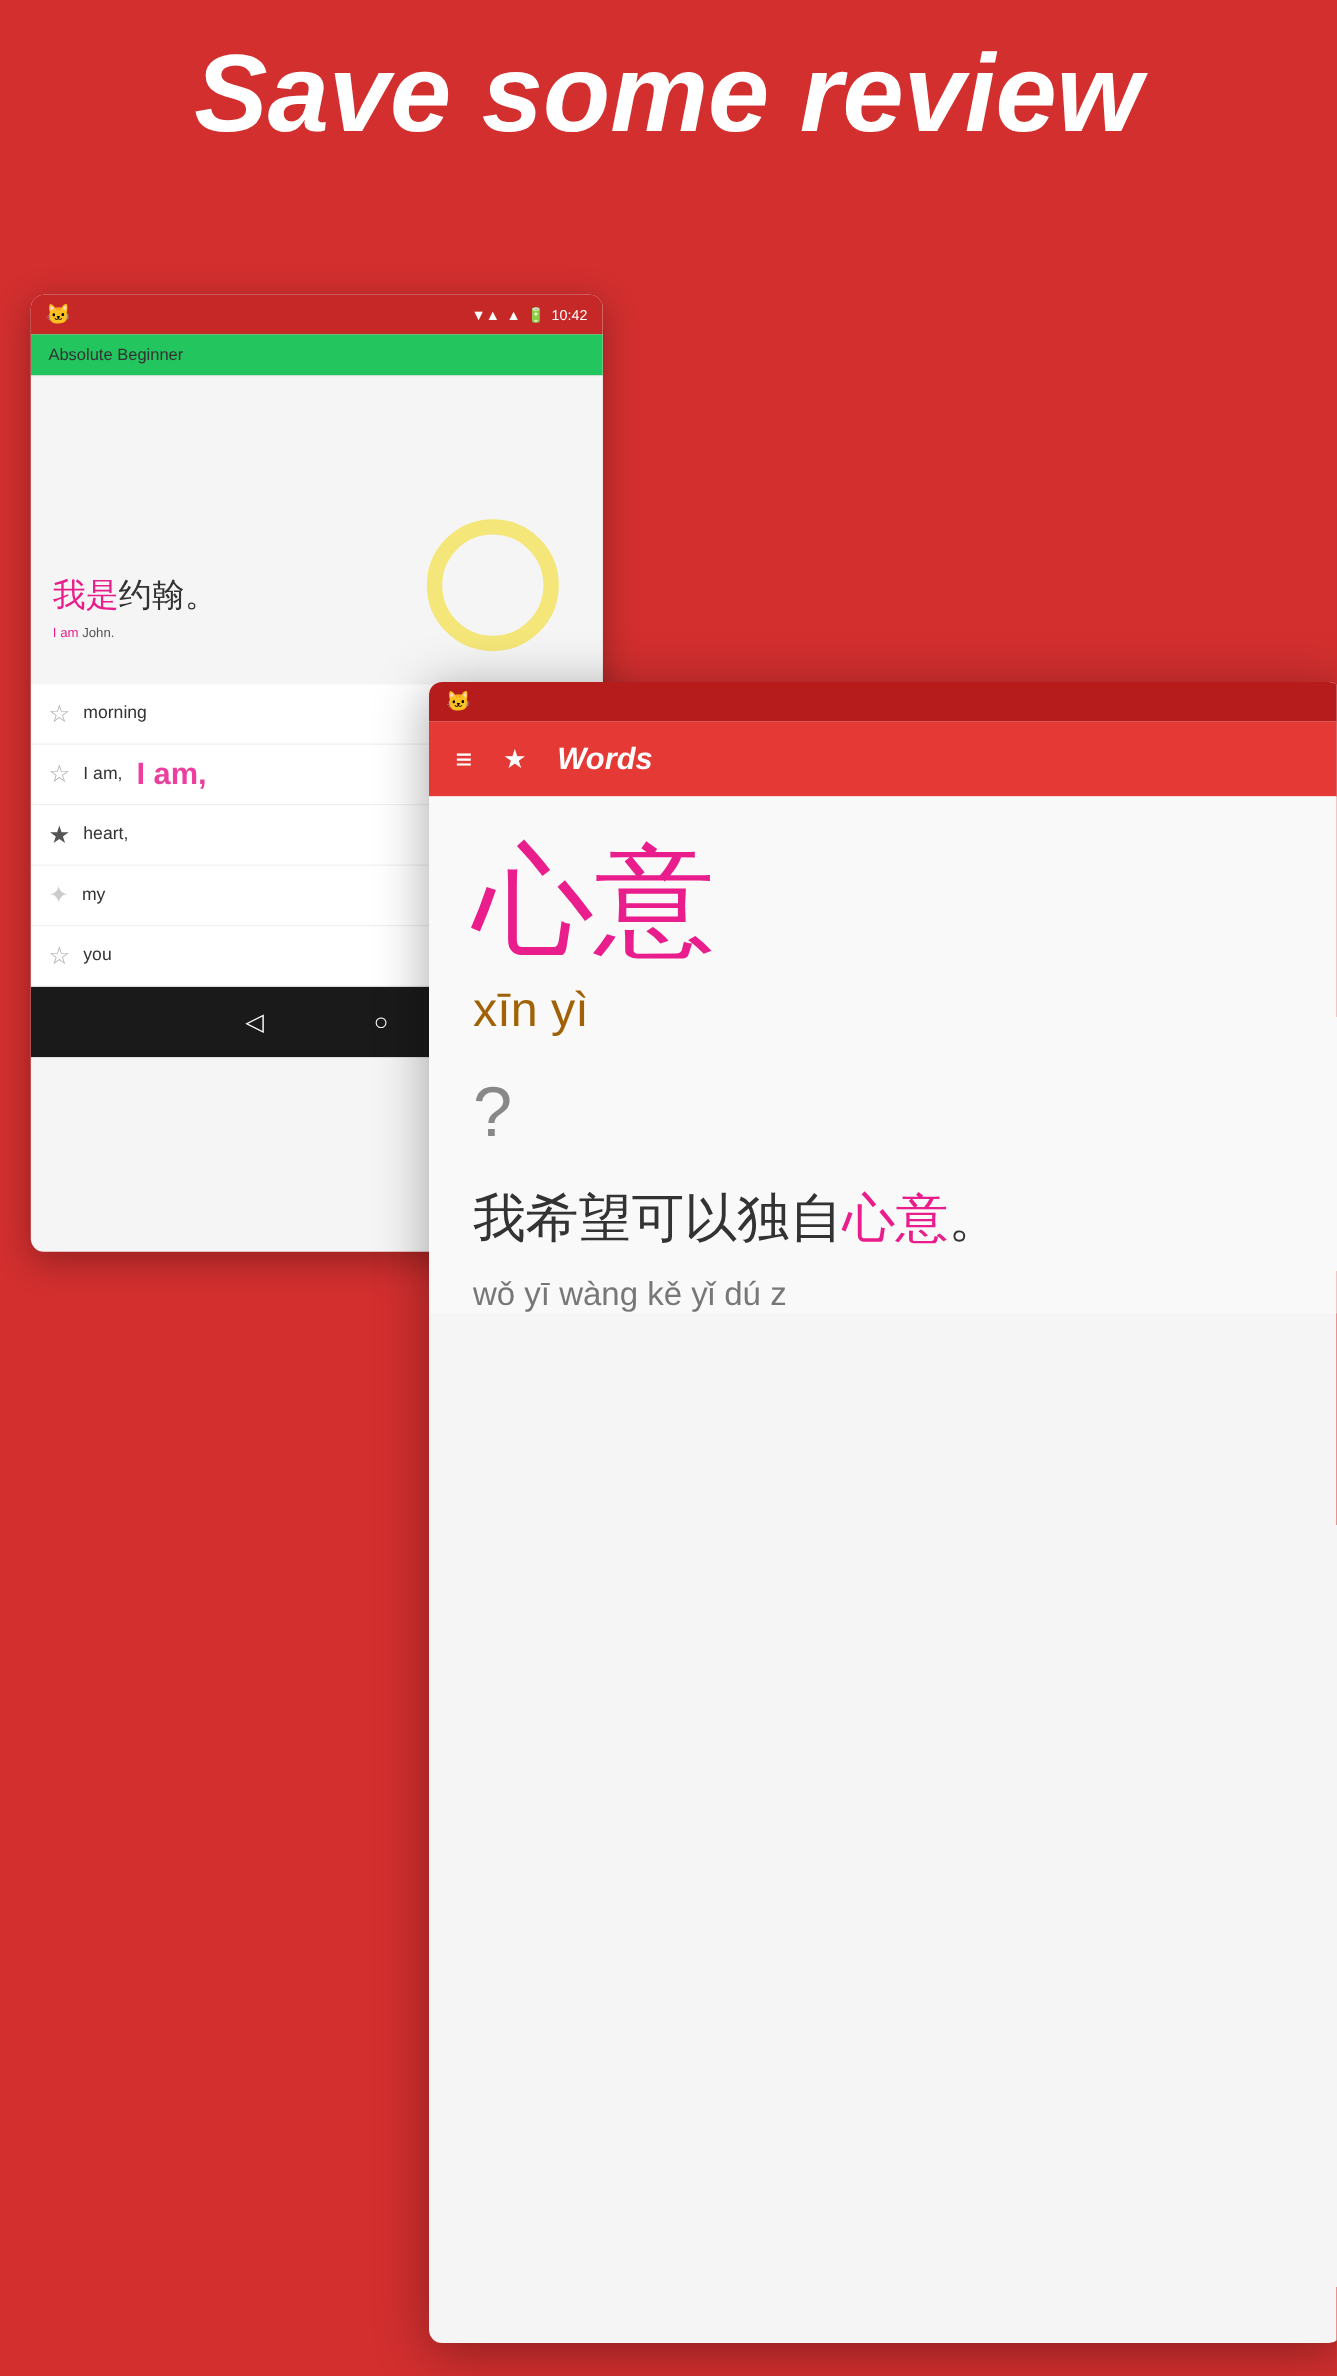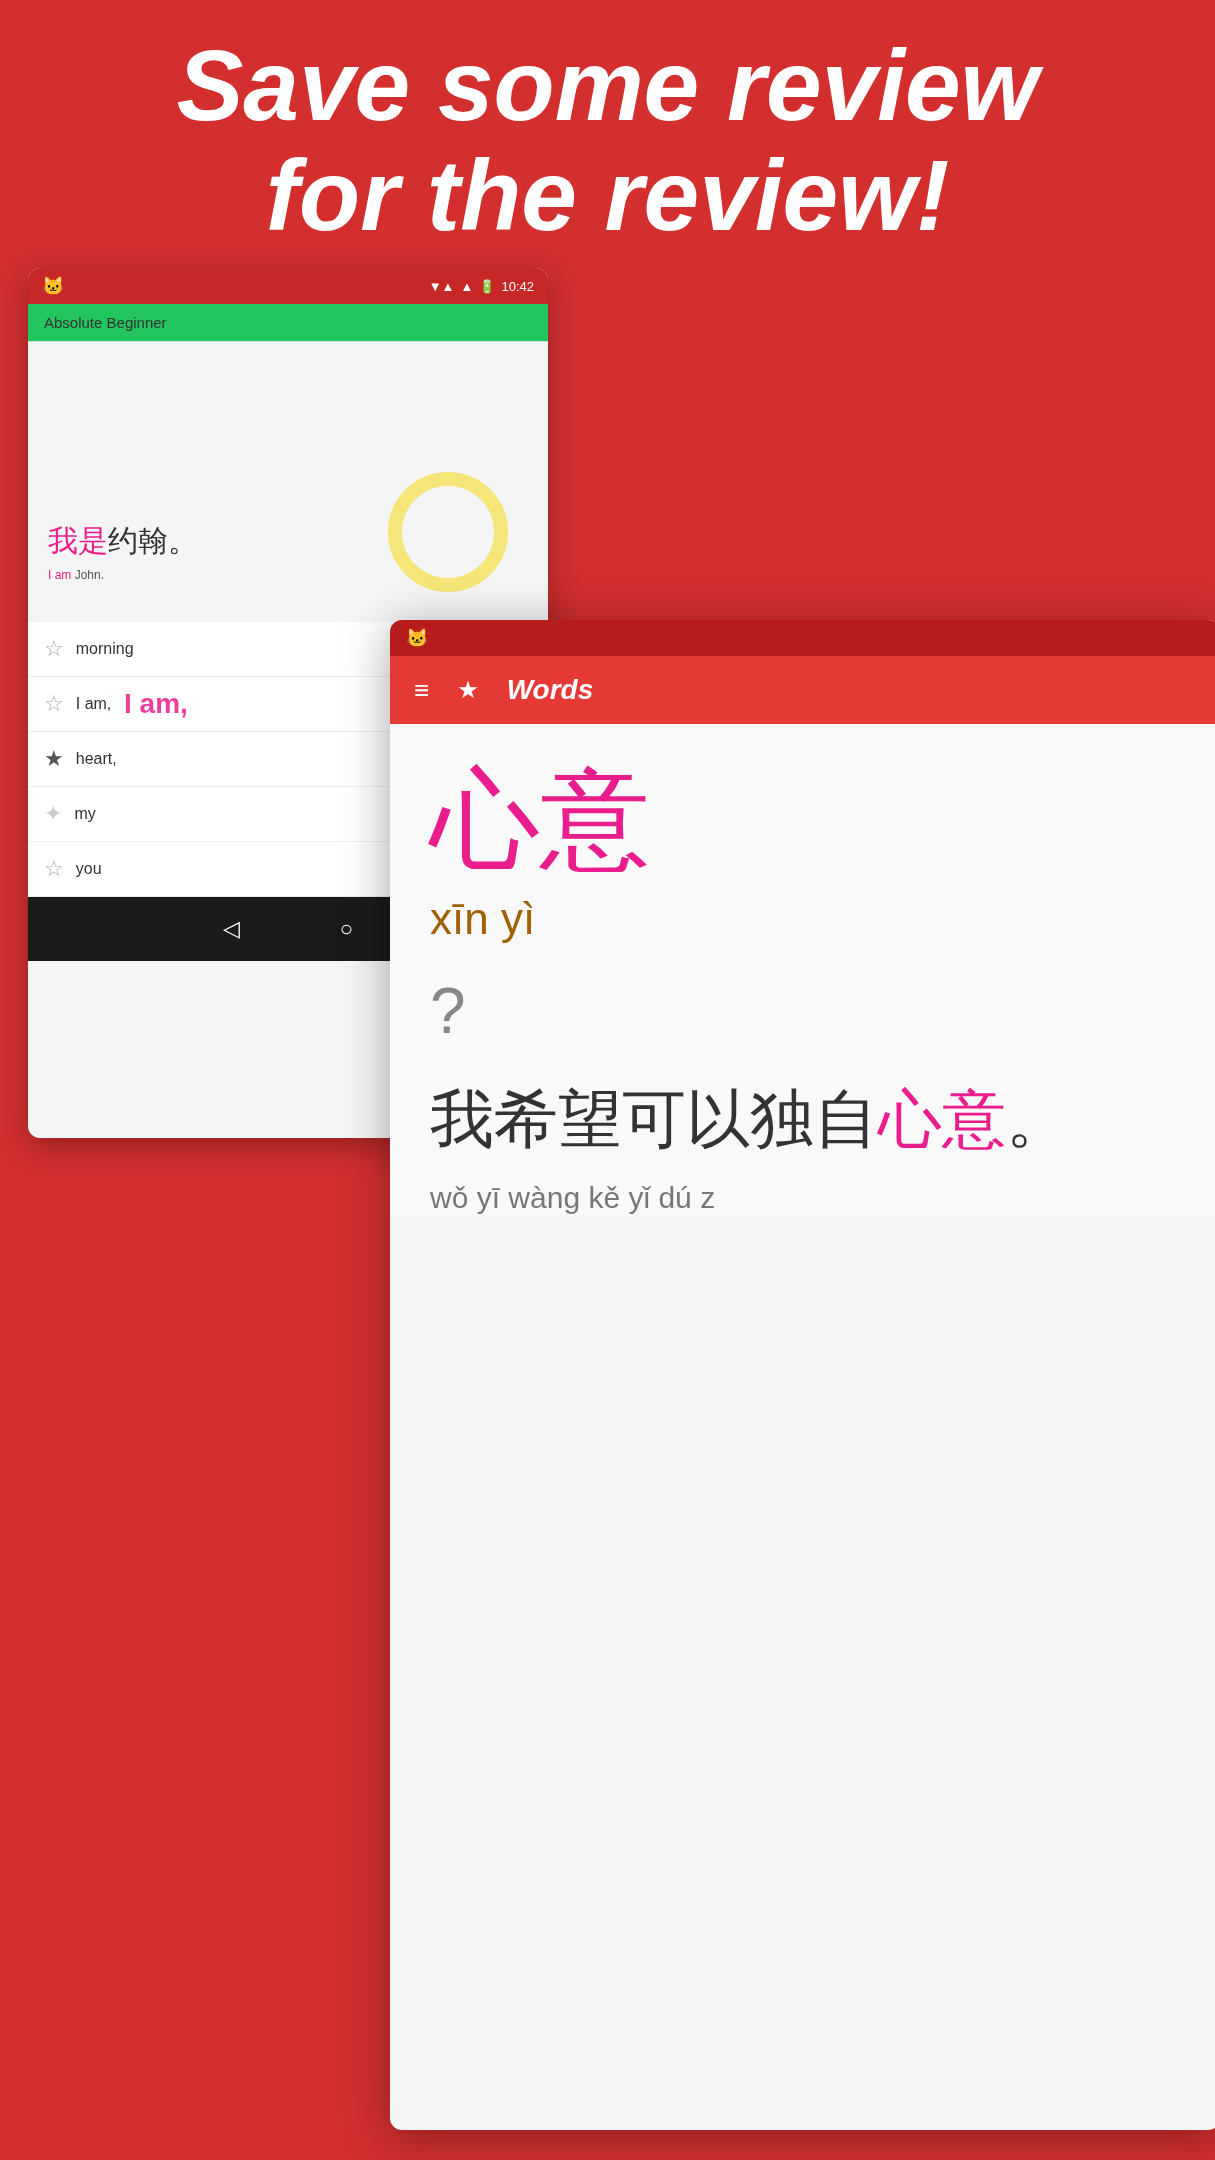--- a/index.html
+++ b/index.html
@@ -261,21 +261,21 @@
       margin-bottom: 30px;
     }
 
     .phone-right .question-mark {
       font-size: 64px;
       color: #888;
       margin-bottom: 30px;
     }
 
     .phone-right .sentence-chinese {
-      font-size: 64px;
+      font-size: 48px;
       color: #333;
       margin-bottom: 20px;
       line-height: 1.3;
     }
 
     .phone-right .sentence-pinyin {
       font-size: 30px;
       color: #777;
       margin-bottom: 10px;
     }
@@ -283,21 +283,20 @@
     .phone-right .sentence-chinese .pink {
       color: #e91e8c;
     }
   </style>
 </head>
 <body>
 
 <div>
   <div class="hero-text">
     <span>Save some review</span><br>
-    <span>for the review!</span>
   </div>
 </div>
 
 <div class="phone-left">
 
   <div class="status-bar">
     <span class="app-icon">🐱</span>
     <div class="status-right">
       <span>▼▲</span>
       <span>▲</span>

